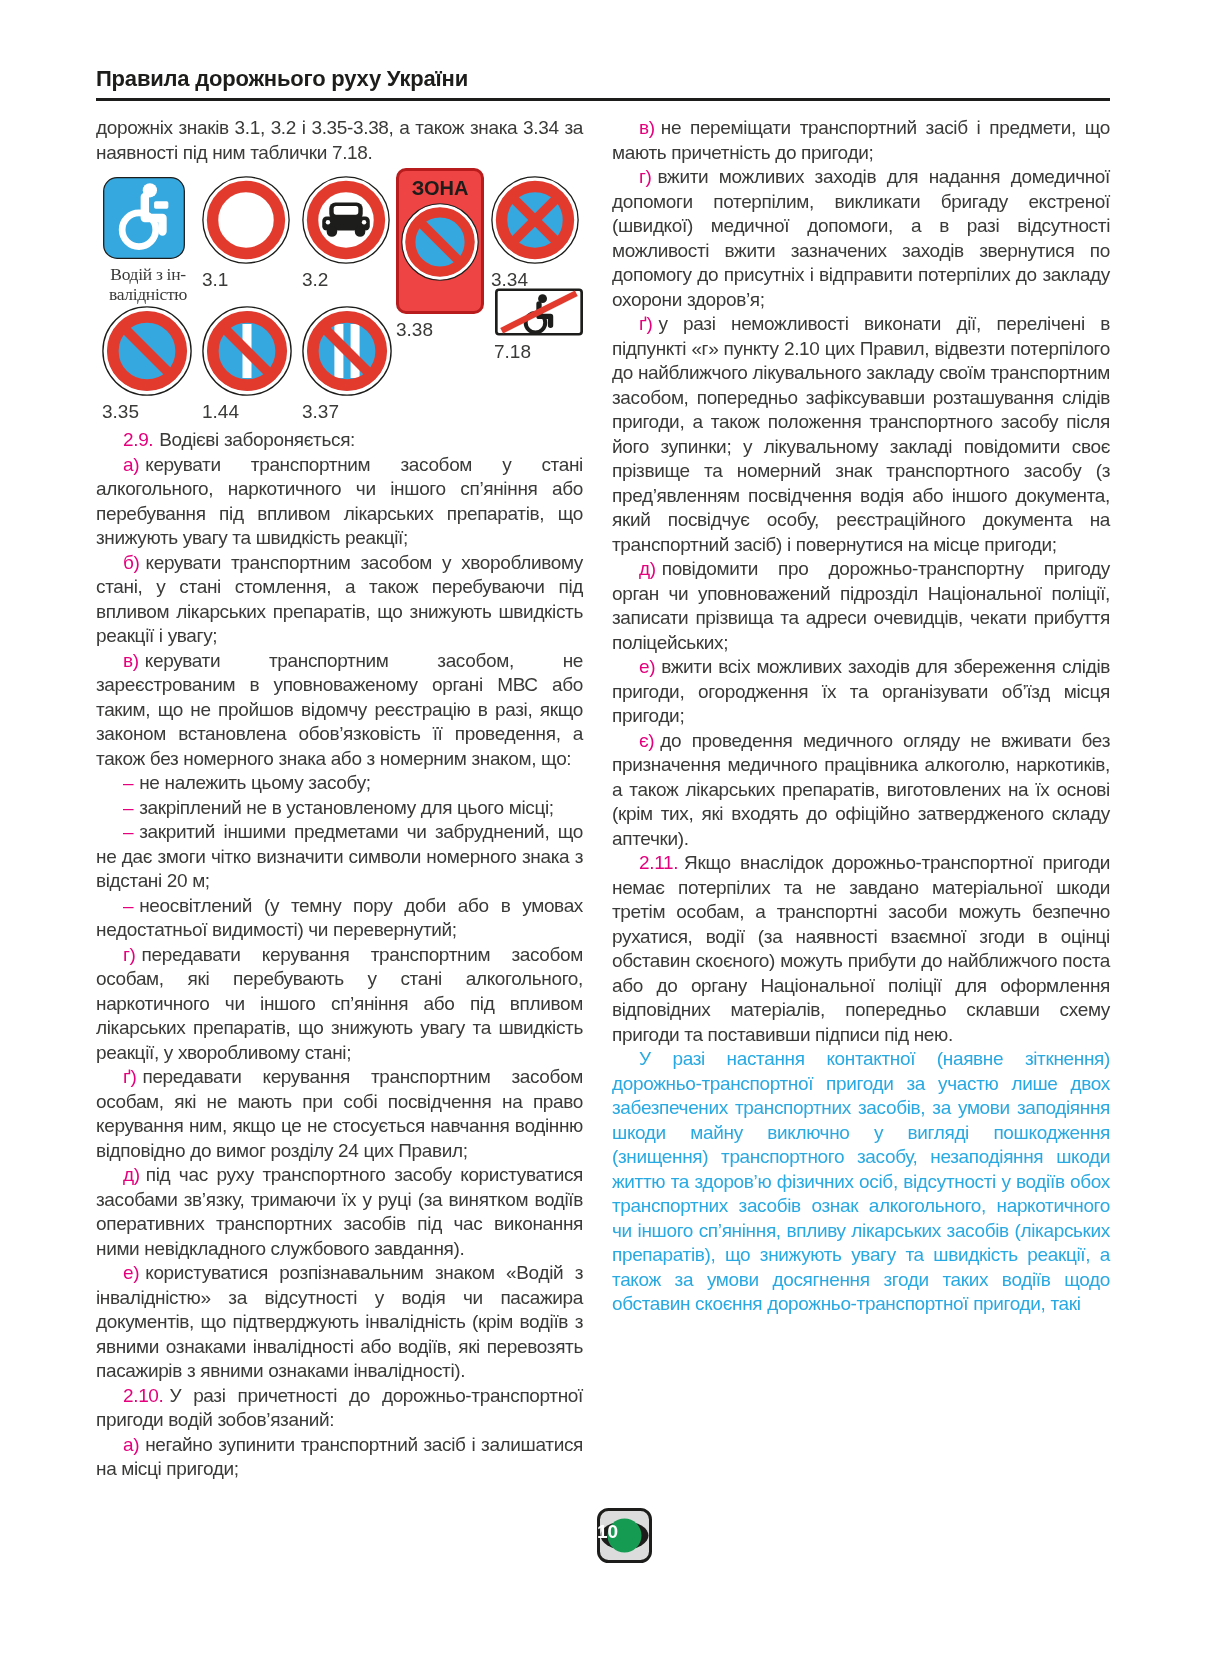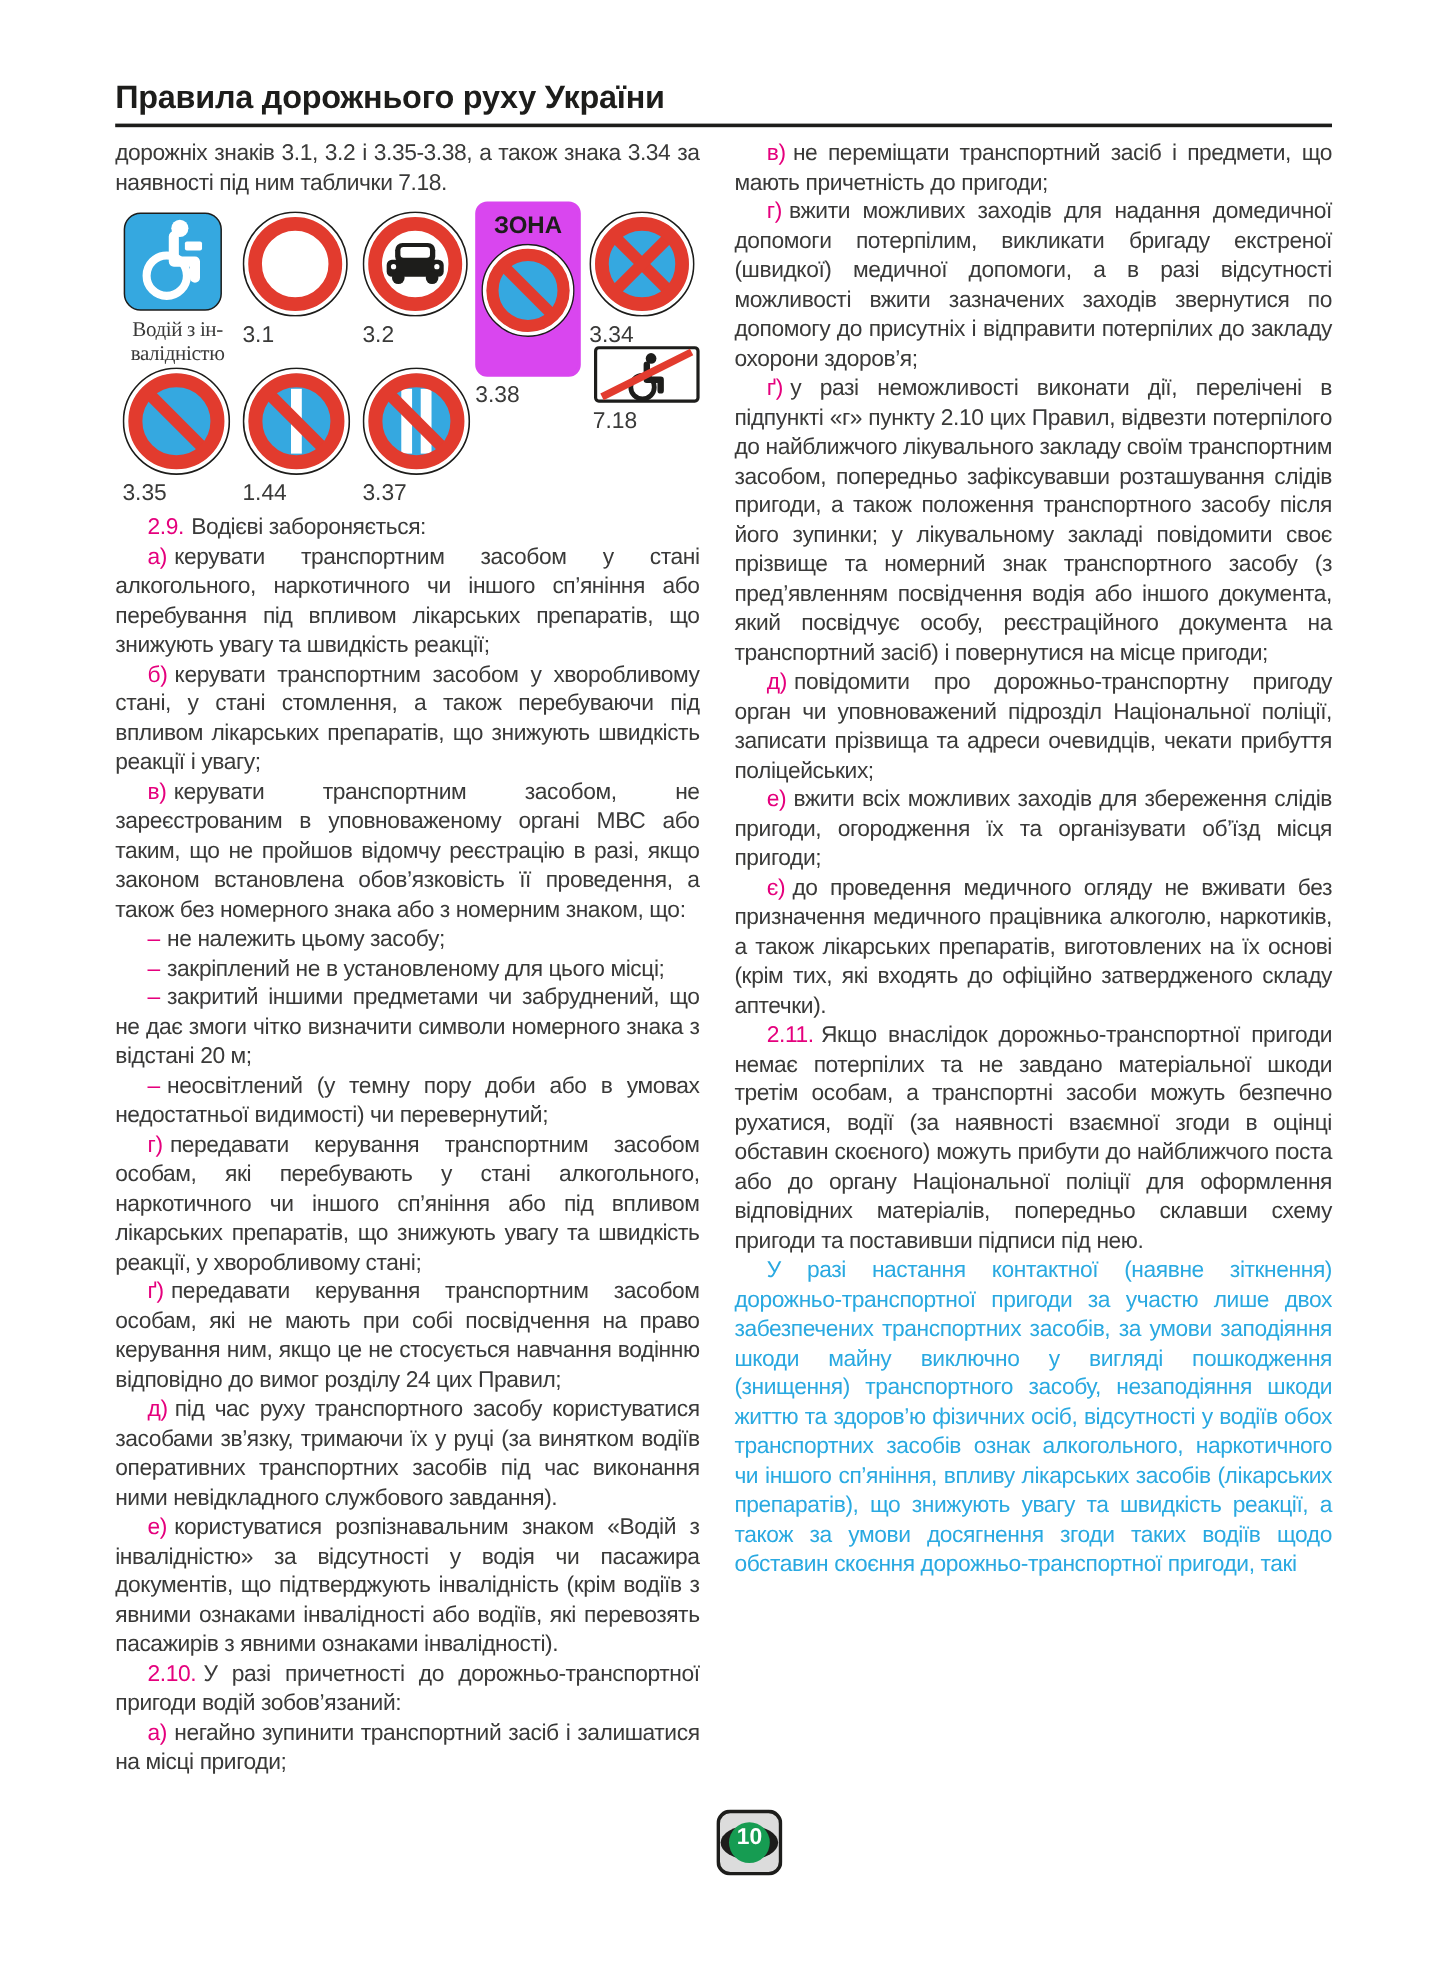--- a/index.html
+++ b/index.html
@@ -6,21 +6,21 @@
   .page{
     position:relative;
     width:1205px;height:1654px;
     background:#ffffff;
     font-family:"Liberation Sans","DejaVu Sans",sans-serif;
     color:#3a3a39;
     overflow:hidden;
   }
   .hdr{position:absolute;left:96px;top:66px;width:1014px;}
   .hdr h1{
-    margin:0 0 6px 0;font-size:27px;font-weight:bold;color:#1d1d1b;
+    margin:0 0 6px 0;font-size:22px;font-weight:bold;color:#1d1d1b;
     letter-spacing:-0.2px;
   }
   .hdr .rule{height:3px;background:#1d1d1b;width:100%;}
   .col{
     position:absolute;top:116px;
     font-size:19px;line-height:24.5px;letter-spacing:-0.35px;
     text-align:justify;
   }
   .col-left{left:96px;width:487px;}
   .col-right{left:612px;width:498px;}
@@ -34,27 +34,27 @@
   .sgn-label{
     position:absolute;font-size:19px;color:#3a3a39;text-align:left;
     text-indent:0;letter-spacing:0;
   }
   .cap{
     position:absolute;left:-4px;top:96px;width:112px;text-align:center;
     font-size:17.5px;line-height:20px;color:#3a3a39;letter-spacing:-0.3px;text-indent:0;font-family:Liberation Serif, serif;
   }
   .zona-box{
     position:absolute;left:300px;top:0;width:82px;height:140px;
-    background:#d946ef;border:3px solid #d946ef;border-radius:10px;
+    background:#ef4444;border:3px solid #b91c1c;border-radius:10px;
     text-align:center;
   }
   .zona-word{font-size:20px;font-weight:bold;color:#1d1d1b;letter-spacing:0;display:block;margin-top:5px;}
   .badge{position:absolute;left:597px;top:1508px;width:55px;height:55px;}
   .badge .num{
-    position:absolute;left:0;top:13px;width:55px;text-align:center;
+    position:absolute;left:0;top:13px;width:55px;
     color:#ffffff;font-size:19px;font-weight:bold;letter-spacing:0;
   }
 </style>
 </head>
 <body>
 
 <div class="page">
 
   <div class="hdr">
     <h1>Правила дорожнього руху України</h1>

